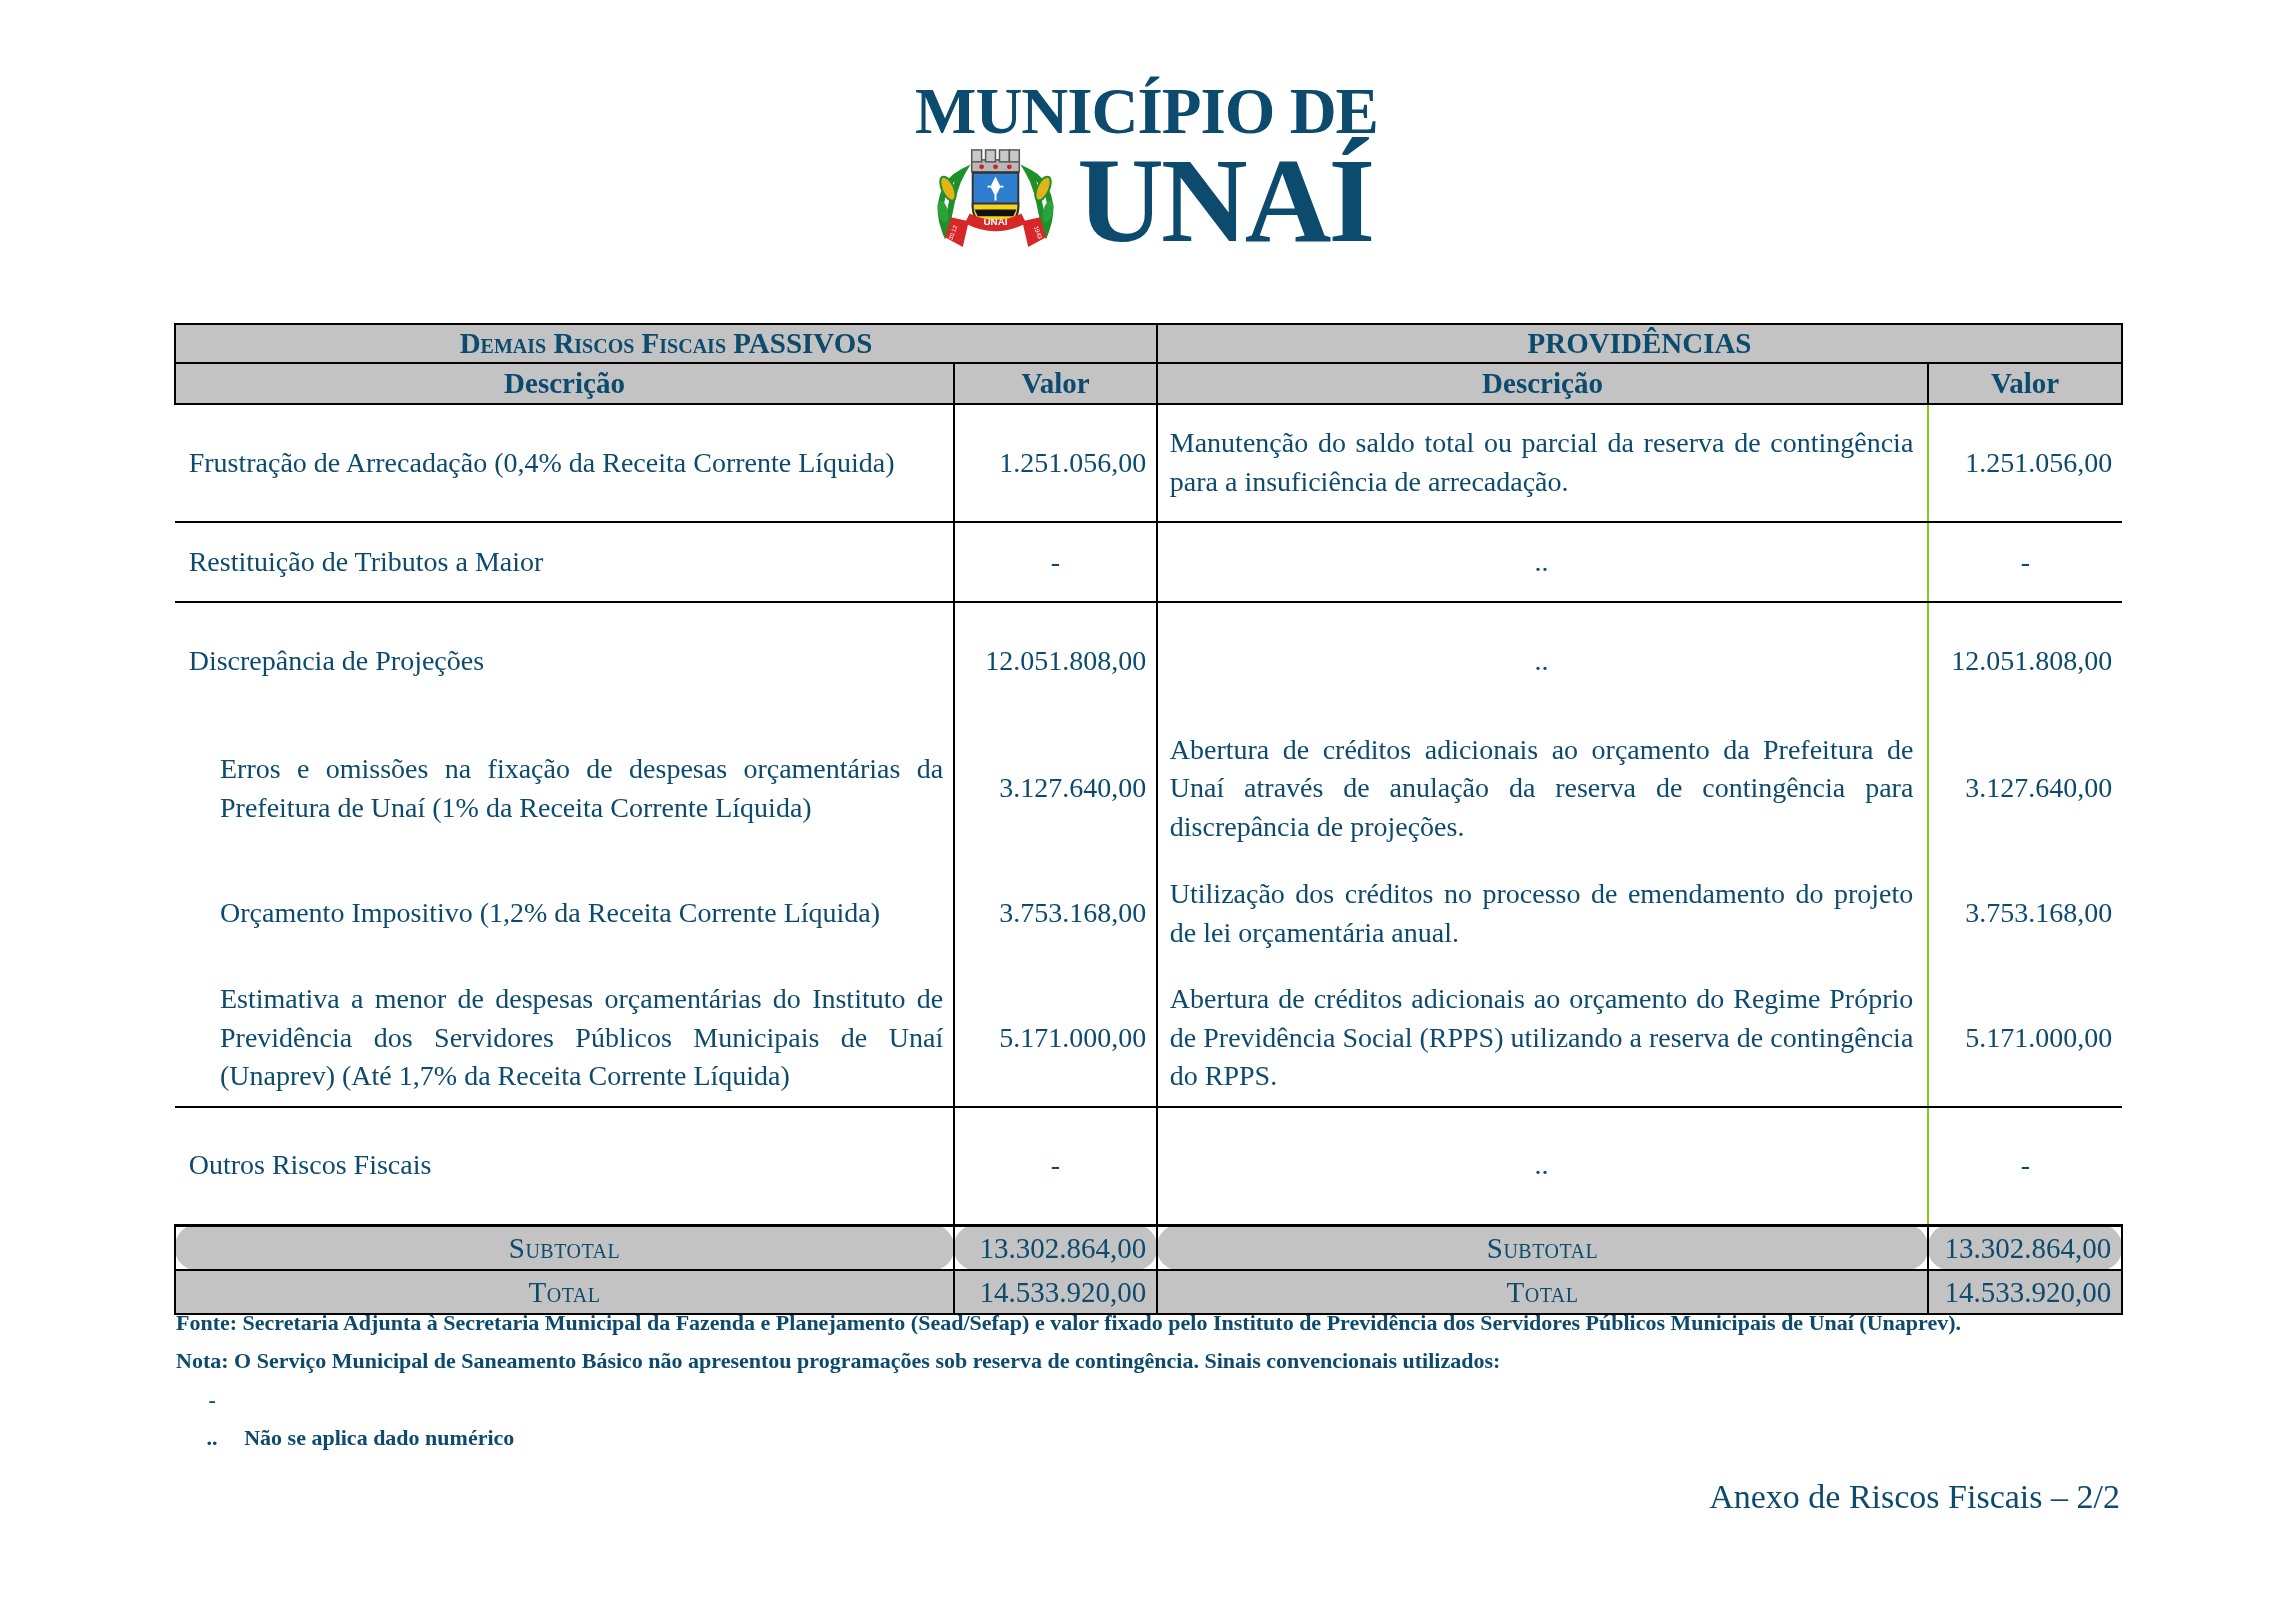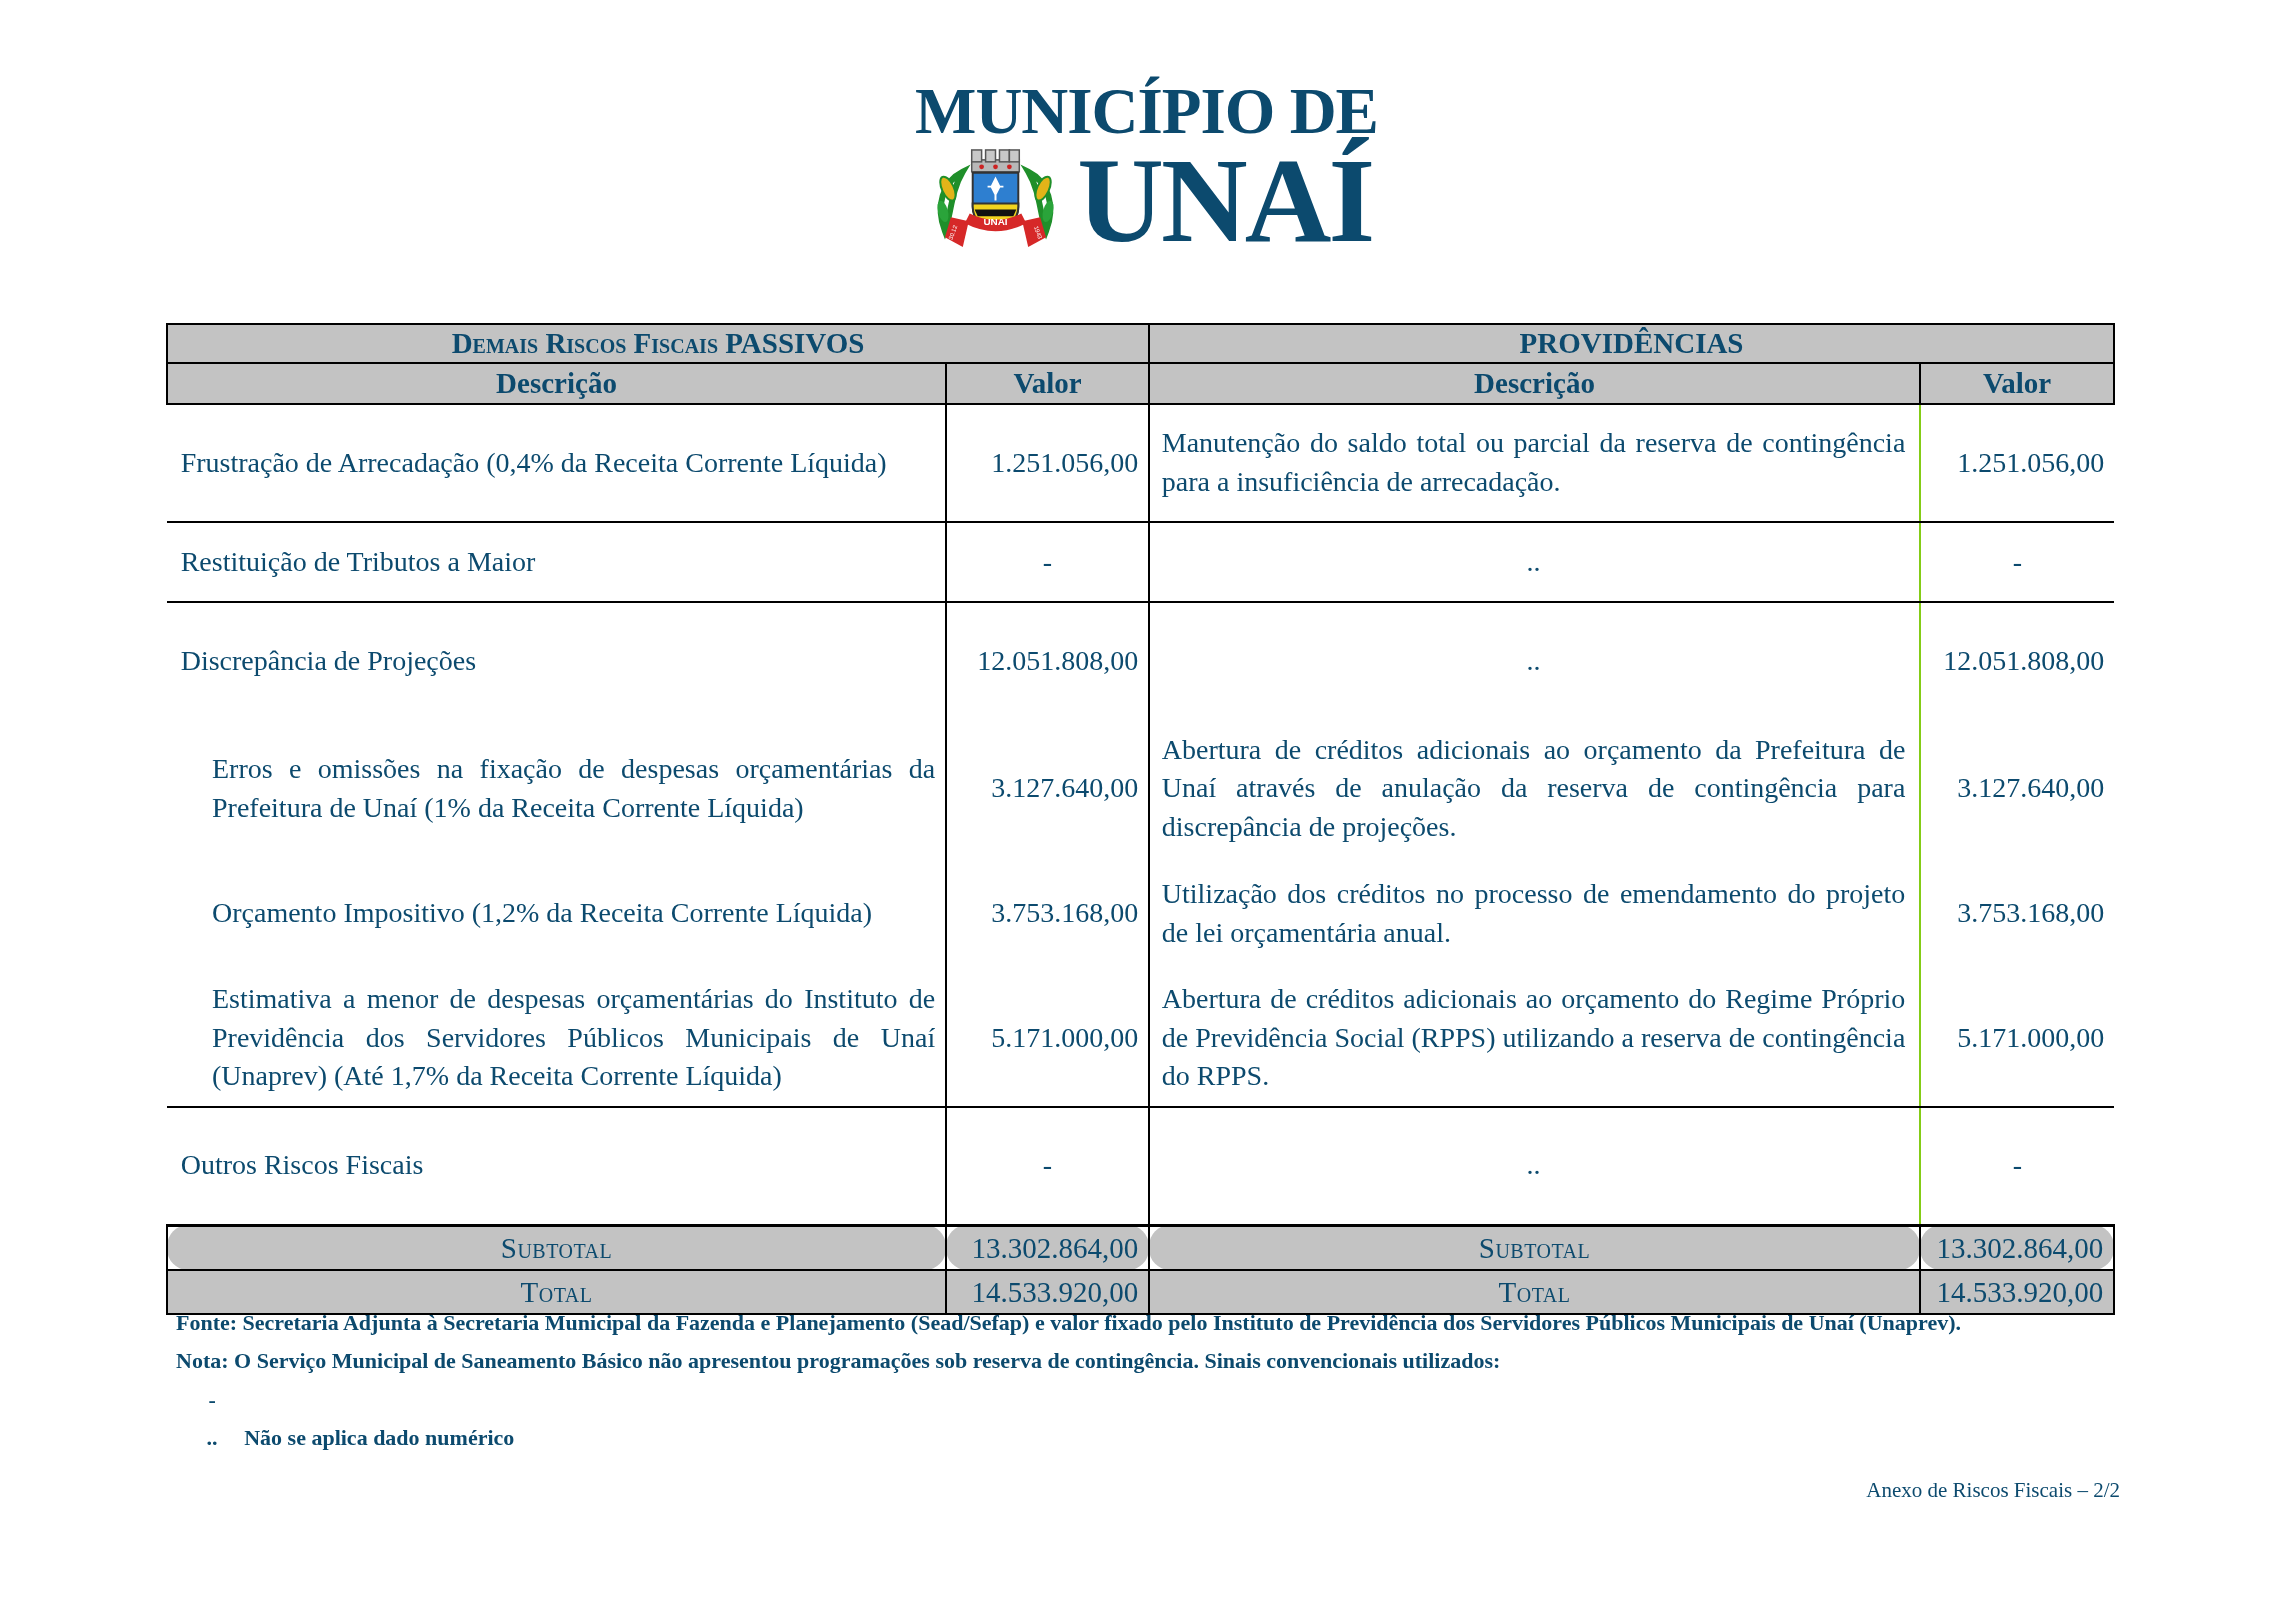--- a/index.html
+++ b/index.html
@@ -10,21 +10,21 @@
 
   
   .masthead { position:absolute; left:0; top:76px; width:100%; text-align:center; }
   .masthead-line1 { font-size:65px; font-weight:bold; letter-spacing:-1px; line-height:1.1; }
   .masthead-row { display:flex; justify-content:center; align-items:center; gap:7.8px; margin-top:-3.9px; }
   .masthead-line2 { font-size:120px; font-weight:bold; letter-spacing:-2.9px; line-height:0.95; }
   .crest { width:149px; height:114px; }
 
   
   table.fiscal {
-    position:absolute; left:166px; top:323px; width:1948px;
+    position:absolute; left:174px; top:323px; width:1948px;
     border-collapse:collapse; table-layout:fixed; font-size:28px;
   }
   table.fiscal th {
     background:#c3c3c3; border:2px solid #000; font-weight:bold;
     font-size:29px; text-align:center; padding:0 5.9px;
   }
   .group-th { height:37px; }
   .sub-th  { height:39px; }
   .smallcaps { font-variant:small-caps; }
 
@@ -47,21 +47,21 @@
 
   
   .notes { position:absolute; left:176px; top:1308px; width:1950px;
            font-size:22px; font-weight:600; line-height:1.35; }
   .note-line { margin:0 0 8.8px 0; }
   .legend-item { display:flex; margin:0 0 8.8px 0; }
   .legend-symbol { width:29px; text-align:center; margin-left:21.6px; flex:0 0 auto; }
   .legend-text { margin-left:17.6px; }
 
   
-  .pagenum { position:absolute; right:173px; top:1478px; font-size:21px; }
+  .pagenum { position:absolute; right:173px; top:1478px; font-size:34px; }
 </style>
 </head>
 <body>
 
 <div class="page">
 
   <div class="masthead">
     <div class="masthead-line1">MUNICÍPIO DE</div>
     <div class="masthead-row">
       <svg class="crest" viewBox="0 0 150 115">

